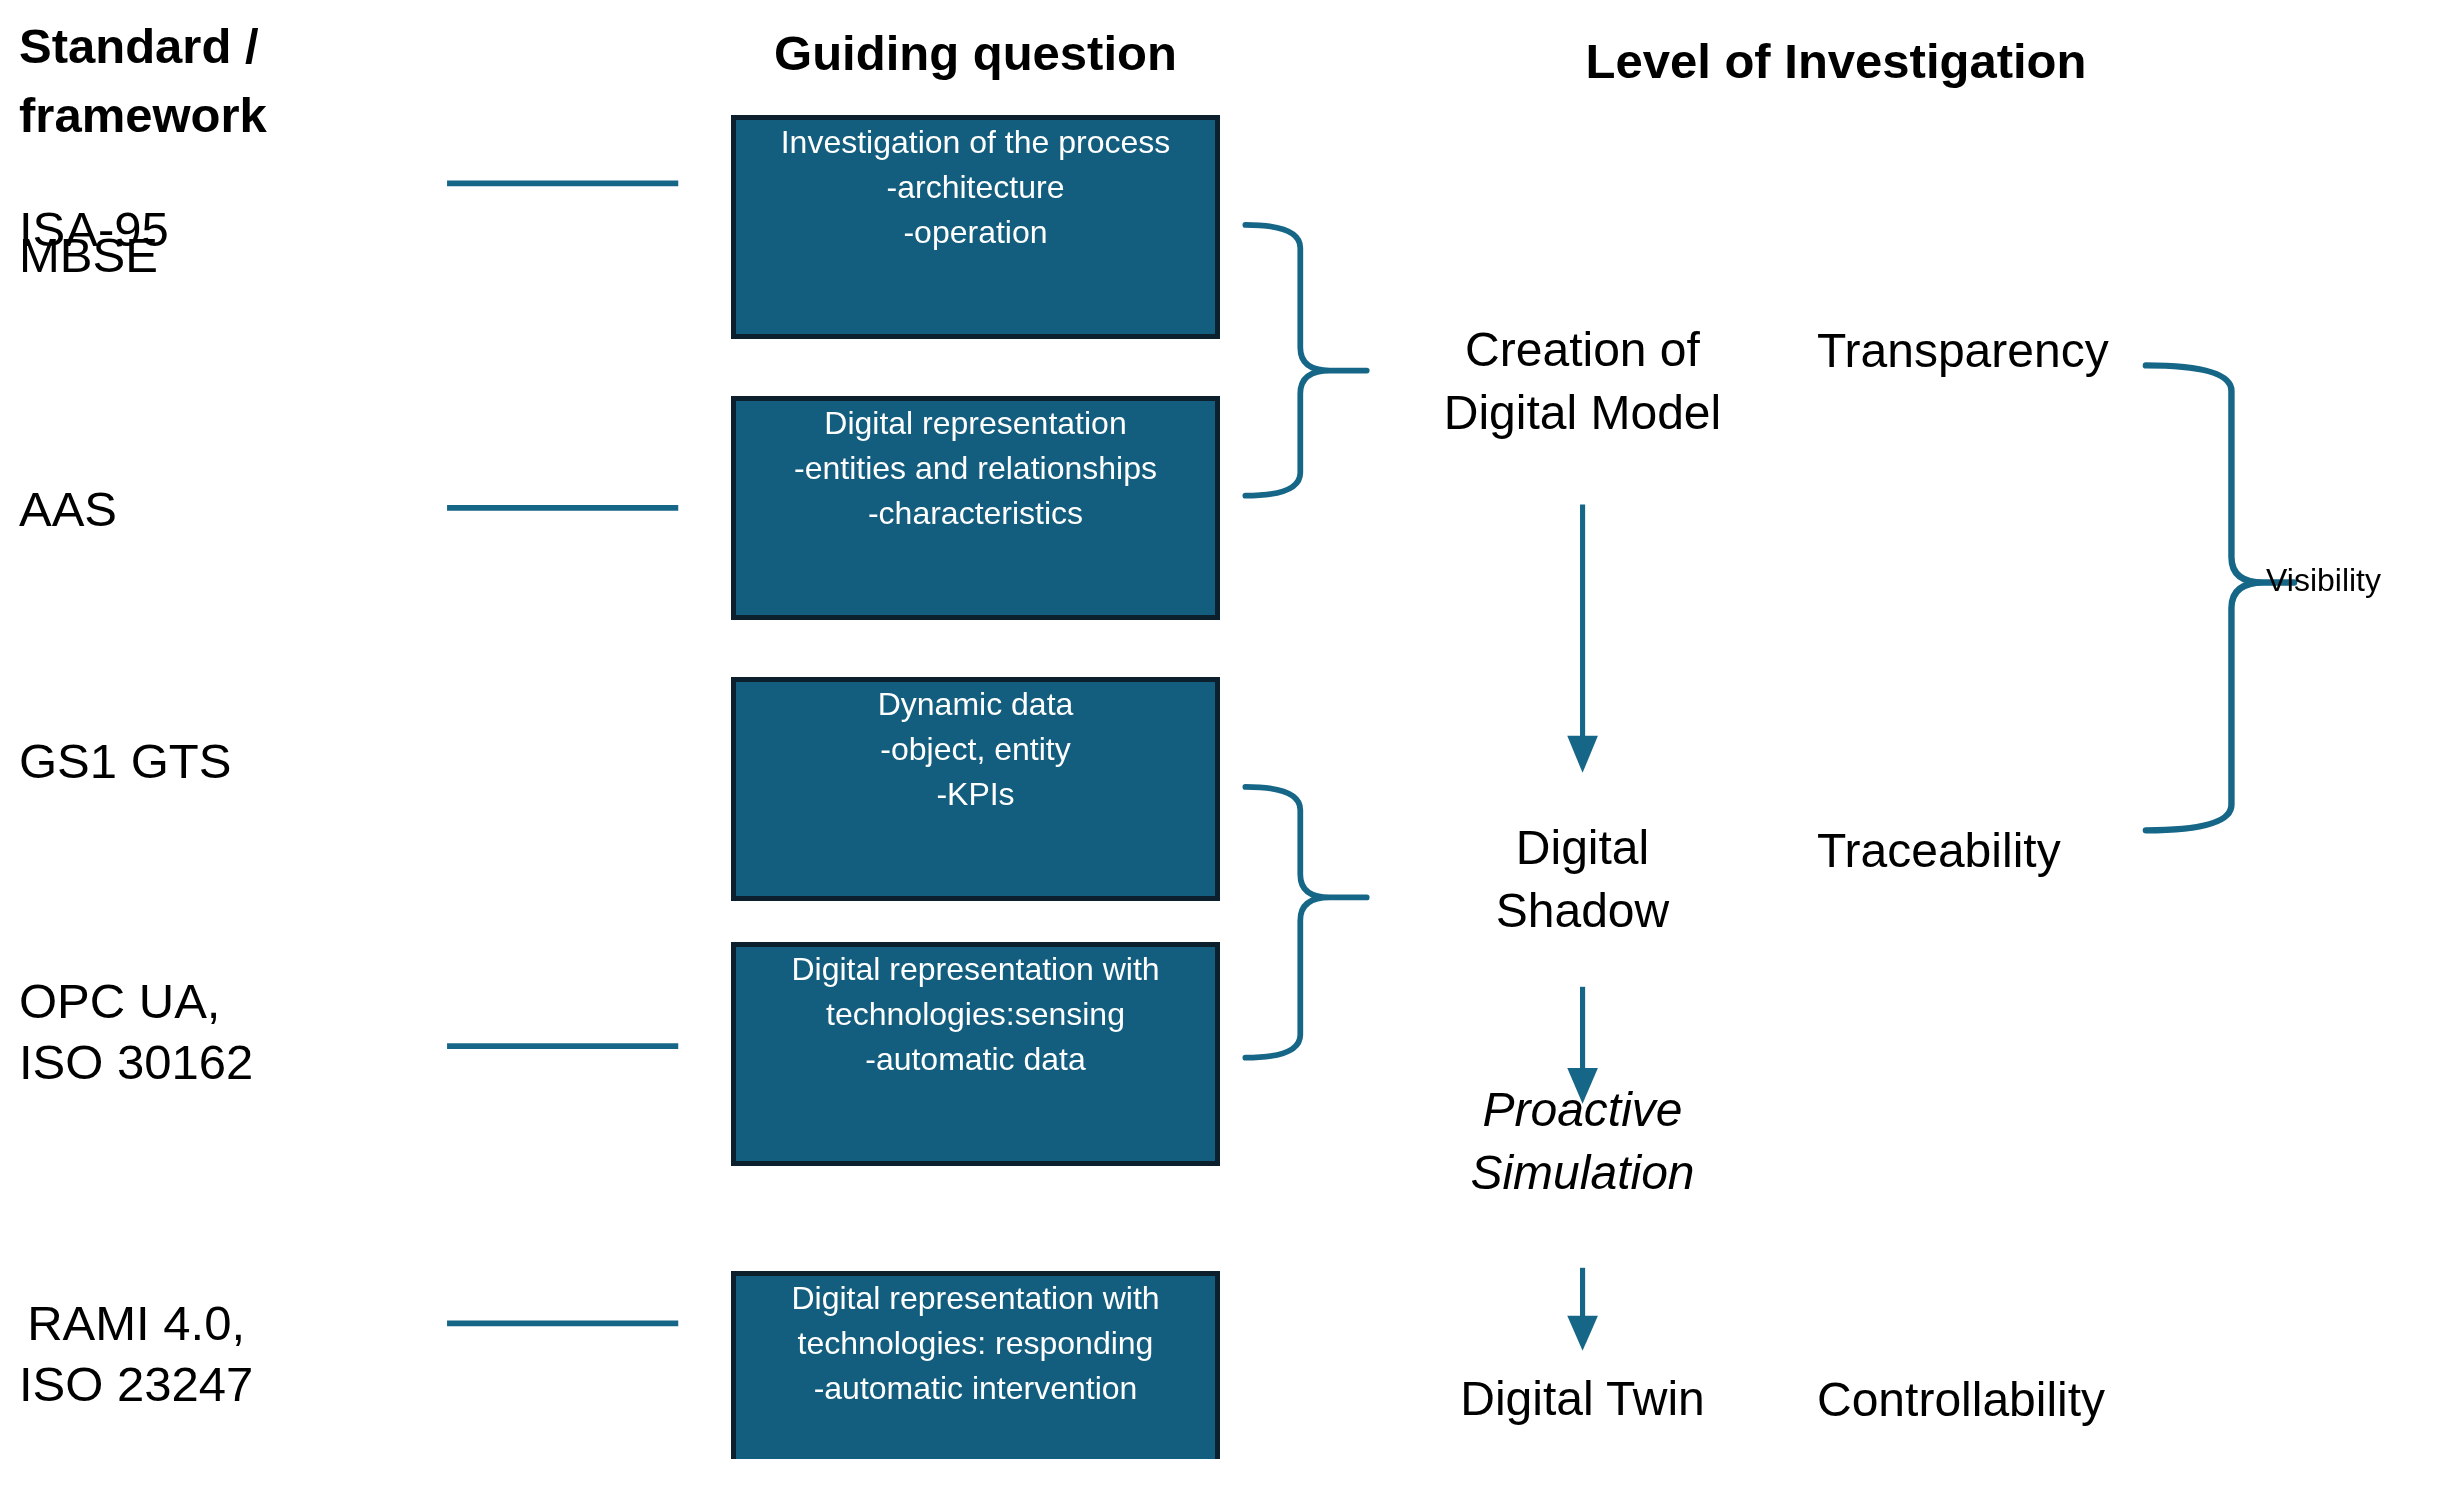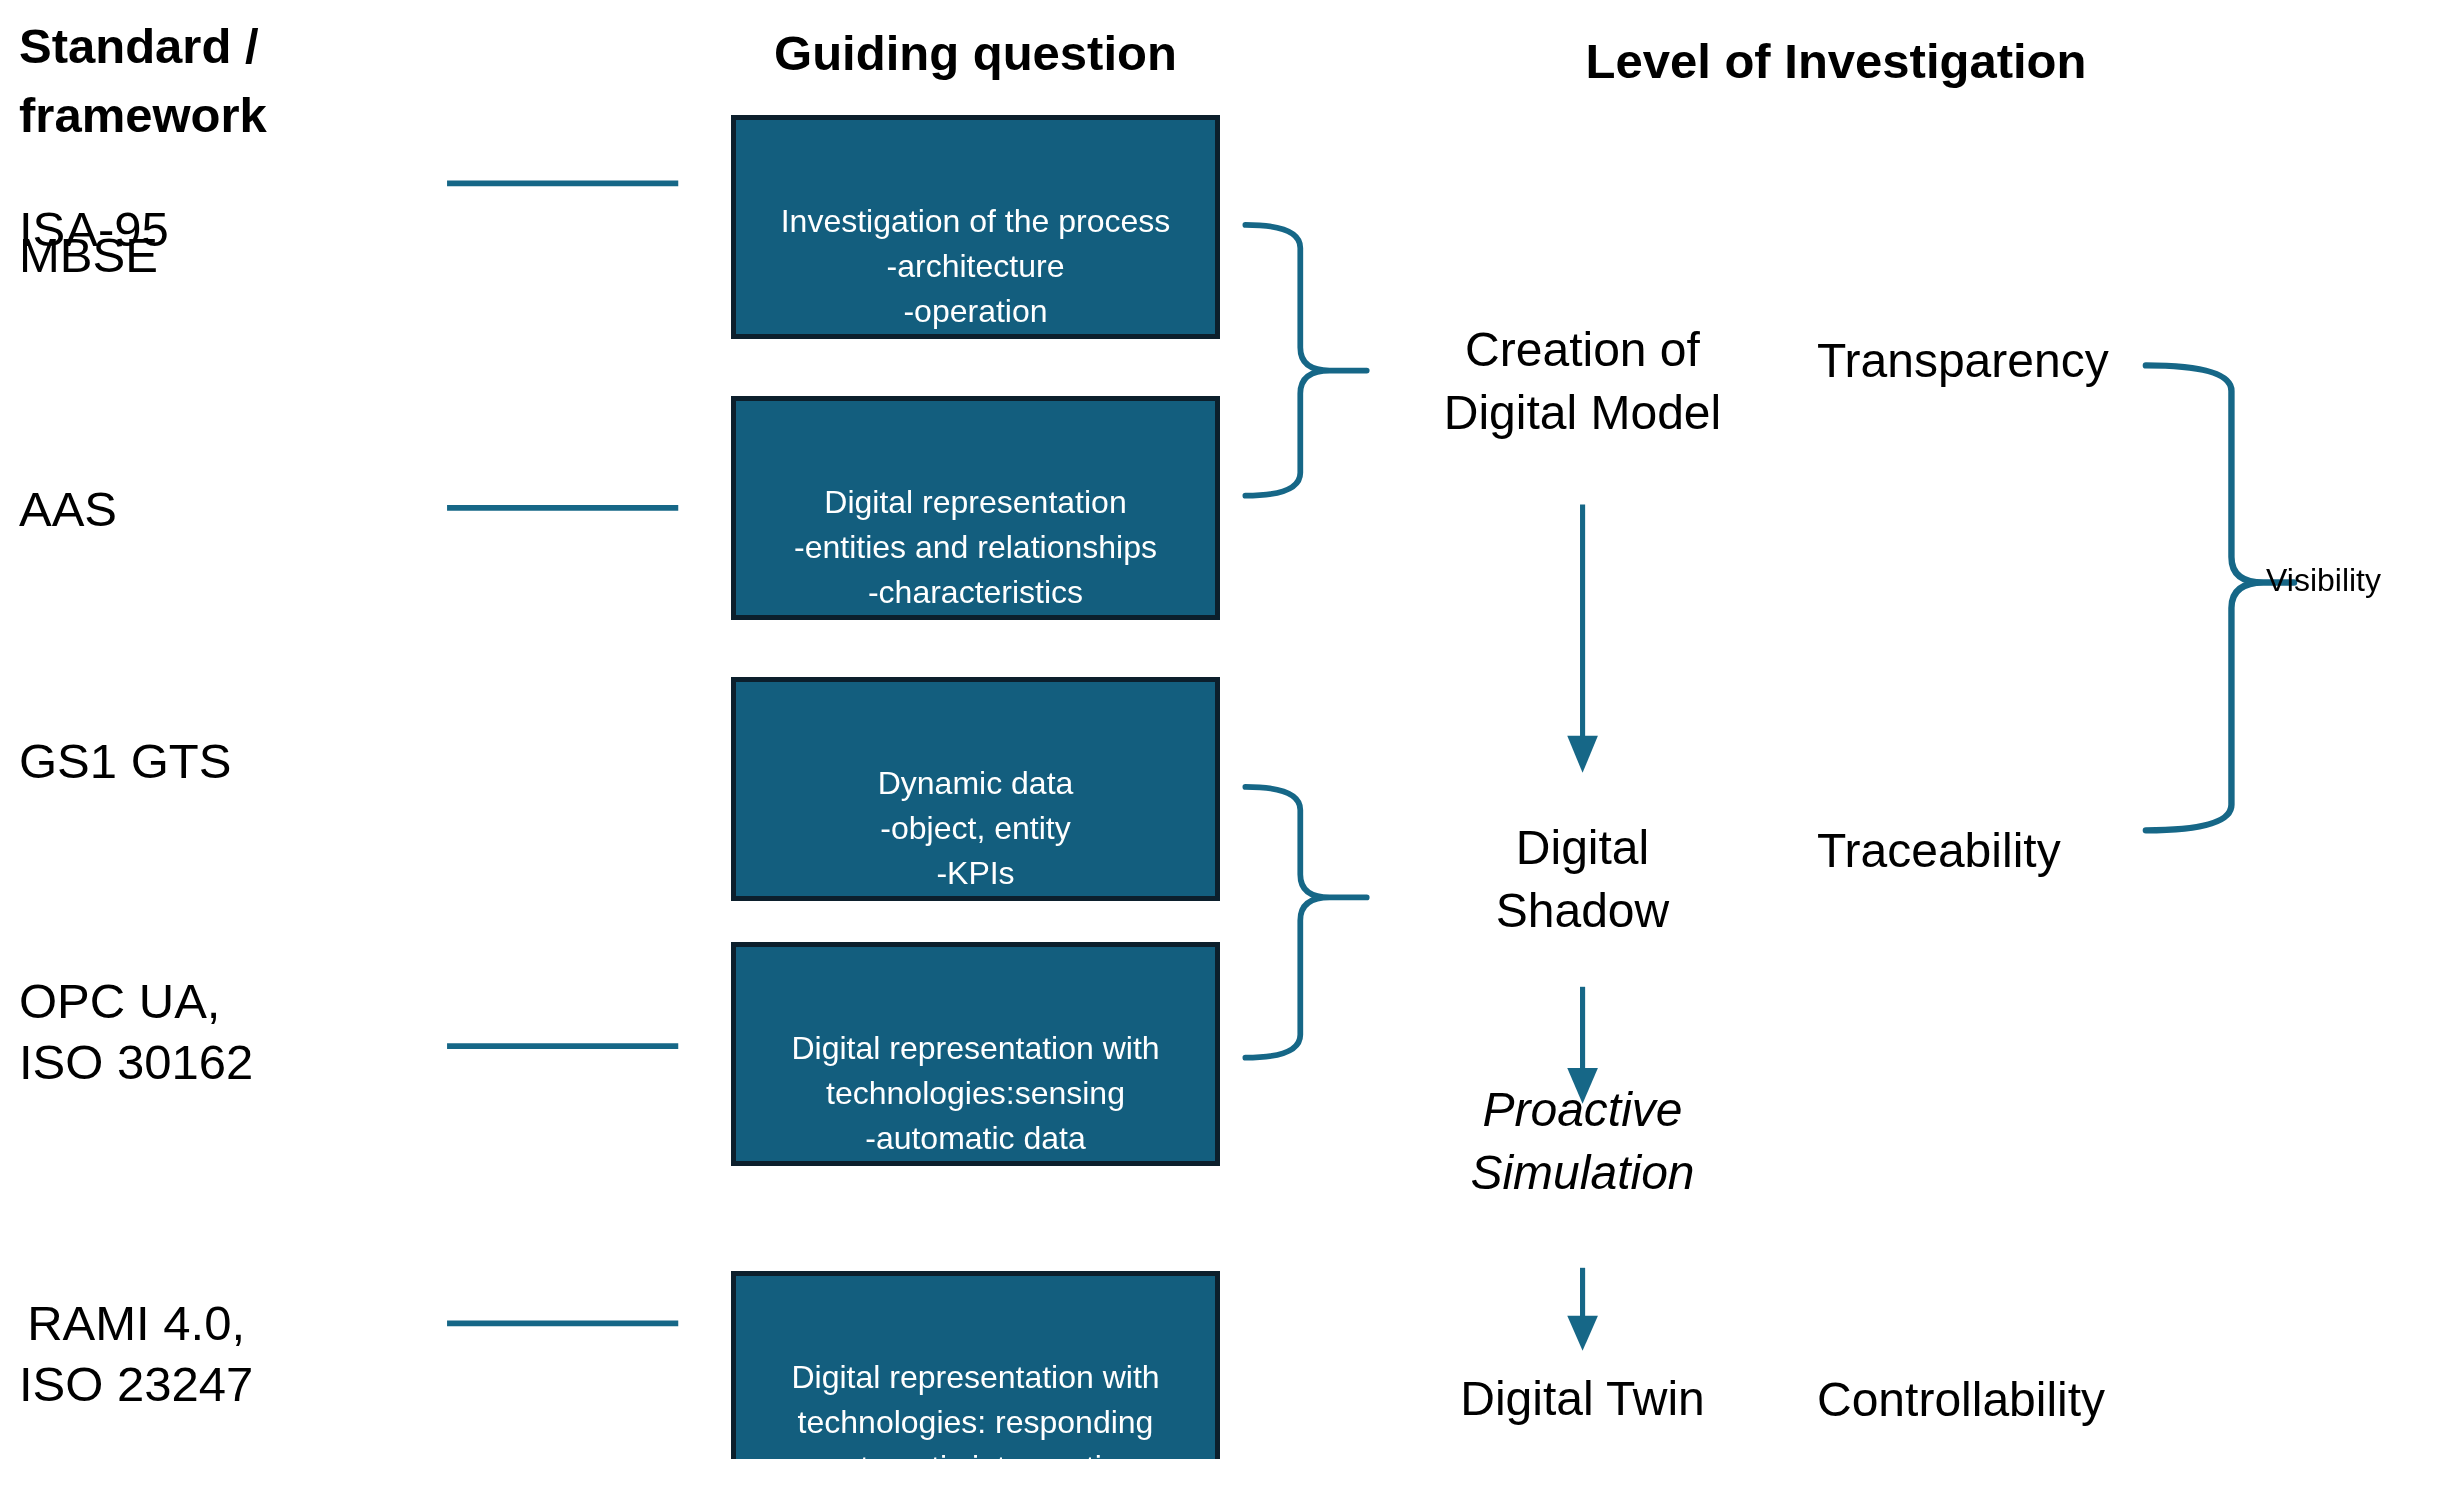--- a/index.html
+++ b/index.html
@@ -37,21 +37,21 @@
   }
   .gbox{
     position:absolute;
     left:731px;
     width:489px;
     height:224px;
     box-sizing:border-box;
     background:var(--box-fill);
     border:5.1px solid var(--box-border);
     display:flex;
-    align-items:flex-end;
+    align-items:flex-start;
     justify-content:center;
     text-align:center;
   }
   .gbox .gbox-text{
     color:var(--text-light);
     font-size:32px;
     line-height:45px;
   }
   .level{
     position:absolute;
@@ -155,20 +155,20 @@
   </div>
 
   <div class="level pre" style="top:318px;">Creation of
 Digital Model</div>
   <div class="level pre" style="top:816px;">Digital
 Shadow</div>
   <div class="level pre" style="top:1078px;font-style:italic;">Proactive
 Simulation</div>
   <div class="level" style="top:1367px;">Digital Twin</div>
 
-  <div class="quality" style="top:333px;">Transparency</div>
+  <div class="quality" style="top:323px;">Transparency</div>
   <div class="quality" style="top:823px;">Traceability</div>
   <div class="quality" style="top:1372px;">Controllability</div>
 
   <div class="visibility-label">Visibility</div>
 
 </div>
 
 
 </body></html>

